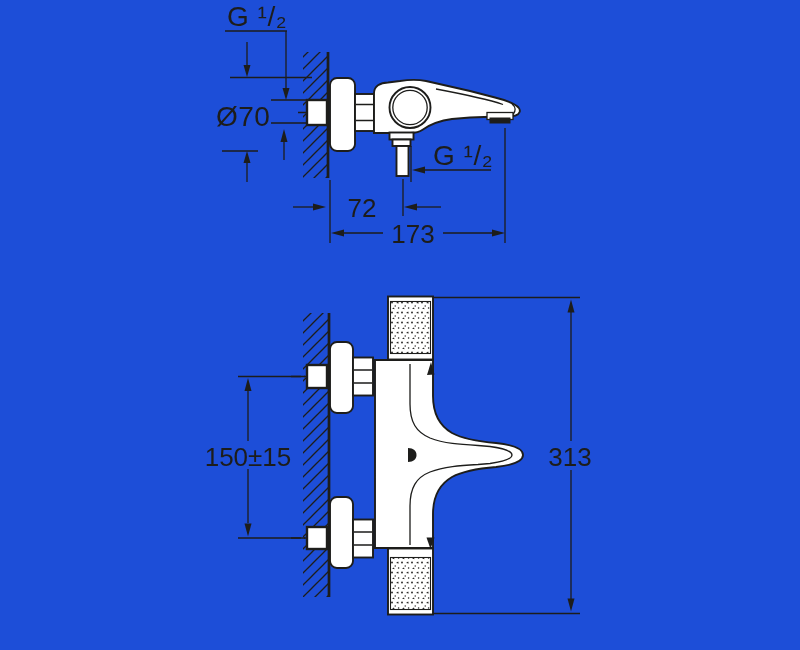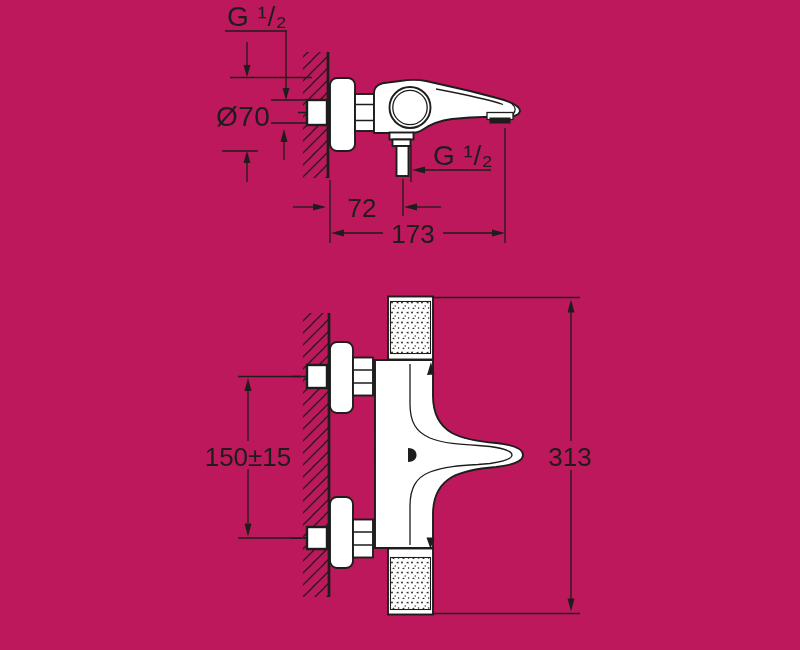--- a/index.html
+++ b/index.html
@@ -1,16 +1,16 @@
 <!DOCTYPE html>
 <html><head>
 <meta charset="utf-8">
 <style>
   html,body { margin:0; padding:0; background:#ffffff; }
-  .stage { position:relative; width:800px; height:650px; background:#be185d; overflow:hidden;text-align:center; }
+  .stage { position:relative; width:800px; height:650px; background:#1d4ed8; overflow:hidden;text-align:center; }
   svg { display:block; }
   .ln   { stroke:#1d1d1b; stroke-width:1.3; fill:none; stroke-linecap:butt; }
   .ln2  { stroke:#1d1d1b; stroke-width:1.9; fill:none; }
   .ln25 { stroke:#1d1d1b; stroke-width:2.4; fill:none; }
   .thick{ stroke:#1d1d1b; stroke-width:2.7; fill:none; }
   .fw   { fill:#ffffff; }
   .fn   { fill:none; }
   .arr  { fill:#1d1d1b; stroke:none; }
   .blk  { fill:#1d1d1b; stroke:none; }
   .dd   { stroke-dasharray:10 3 2.5 3; }

